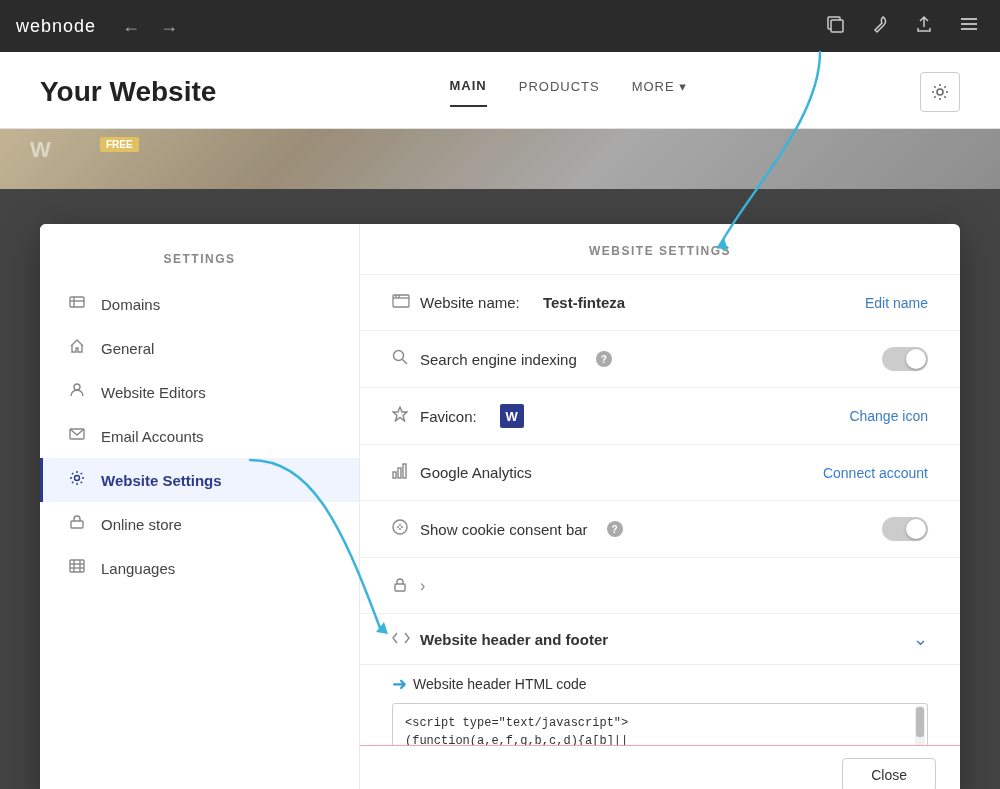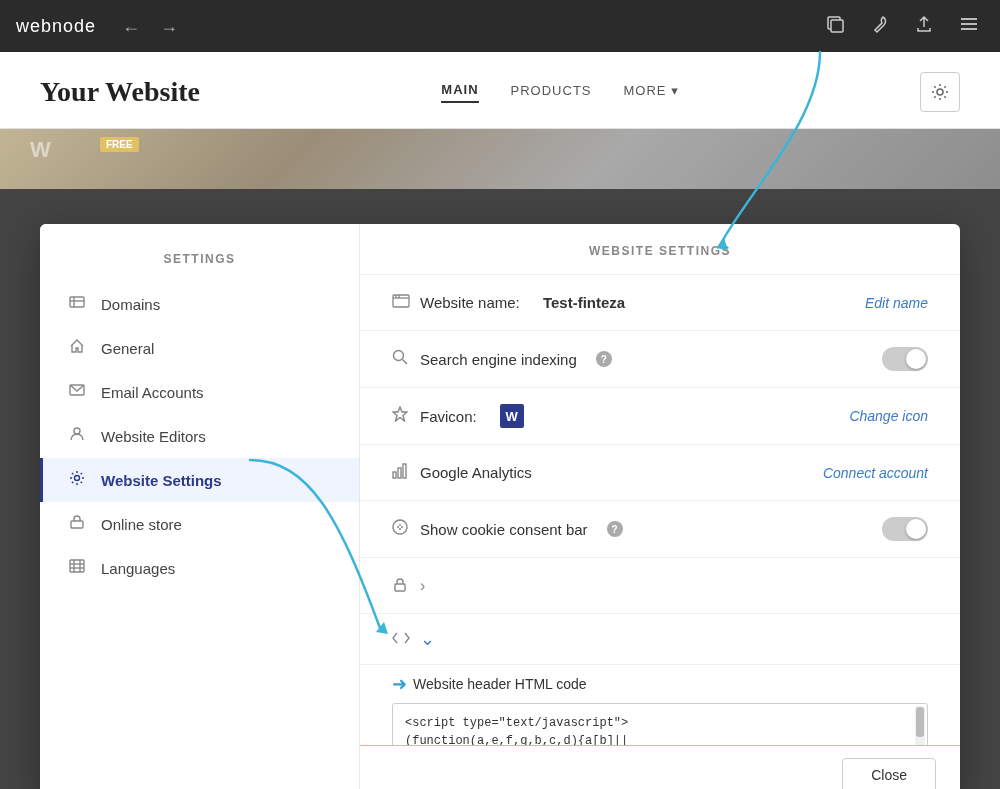--- a/index.html
+++ b/index.html
@@ -23,23 +23,23 @@
 
     
     .website-header {
       background: #fff;
       padding: 20px 40px 16px;
       display: flex;
       align-items: center;
       justify-content: space-between;
       border-bottom: 1px solid #e0e0e0;
     }
-    .website-title { font-size: 28px; font-weight: 700; color: #222; font-family: Liberation Serif, serif; }
+    .website-title { font-size: 28px; font-weight: 700; color: #222; }
     .website-nav { display: flex; align-items: center; gap: 32px; }
-    .website-nav-item { font-size: 13px; letter-spacing: 1px; color: #555; text-transform: uppercase; cursor: pointer; padding-bottom: 4px; }
+    .website-nav-item { font-size: 13px; letter-spacing: 1px; color: #555; text-transform: uppercase; cursor: pointer; padding-bottom: 12px; }
     .website-nav-item.active { color: #333; border-bottom: 2px solid #333; font-weight: 600; }
     .website-nav-item.more { display: flex; align-items: center; gap: 4px; }
     .settings-gear-btn { width: 40px; height: 40px; border: 1px solid #ccc; border-radius: 4px; background: #fff; cursor: pointer; display: flex; align-items: center; justify-content: center; font-size: 18px; color: #666; }
 
     
     .bg-strip {
       height: 60px;
       background: linear-gradient(135deg, #b8a882 0%, #8a7a60 30%, #9a9a9a 60%, #7a7a7a 100%);
       position: relative;
       overflow: hidden;
@@ -140,21 +140,21 @@
     .setting-row {
       display: flex;
       align-items: center;
       padding: 16px 32px;
       border-bottom: 1px solid #f0f0f0;
       min-height: 56px;
     }
     .setting-row-icon { font-size: 16px; color: #888; width: 28px; flex-shrink: 0; }
     .setting-row-label { flex: 1; font-size: 15px; color: #333; display: flex; align-items: center; gap: 19px; }
     .setting-row-label strong { font-weight: 700; }
-    .setting-row-action { font-size: 14px; color: #3a7bc8; cursor: pointer; white-space: nowrap; font-style: italic; }
+    .setting-row-action { font-size: 14px; color: #3a7bc8; cursor: pointer; white-space: nowrap; }
 
     
     .toggle {
       width: 46px;
       height: 24px;
       background: #ccc;
       border-radius: 12px;
       position: relative;
       cursor: pointer;
       flex-shrink: 0;
@@ -358,35 +358,35 @@
               <path d="M2 8L8 2l6 6"></path>
               <path d="M3 7v7h4v-4h2v4h4V7"></path>
             </svg>
           </span>
           <span>General</span>
         </div>
 
         <div class="sidebar-item">
           <span class="sidebar-icon">
             <svg width="16" height="16" viewBox="0 0 16 16" fill="none" stroke="#888" stroke-width="1.4">
+              <circle cx="8" cy="5" r="3"></circle>
+              <path d="M2 14c0-3.3 2.7-6 6-6s6 2.7 6 6"></path>
+            </svg>
+          </span>
+          <span>Website Editors</span>
+        </div>
+
+        <div class="sidebar-item">
+          <span class="sidebar-icon">
+            <svg width="16" height="16" viewBox="0 0 16 16" fill="none" stroke="#888" stroke-width="1.4">
               <rect x="1" y="3" width="14" height="10" rx="1"></rect>
               <polyline points="1,3 8,9 15,3"></polyline>
             </svg>
           </span>
           <span>Email Accounts</span>
-        </div>
-
-        <div class="sidebar-item">
-          <span class="sidebar-icon">
-            <svg width="16" height="16" viewBox="0 0 16 16" fill="none" stroke="#888" stroke-width="1.4">
-              <circle cx="8" cy="5" r="3"></circle>
-              <path d="M2 14c0-3.3 2.7-6 6-6s6 2.7 6 6"></path>
-            </svg>
-          </span>
-          <span>Website Editors</span>
         </div>
 
         <div class="sidebar-item active">
           <span class="sidebar-icon">
             <svg width="16" height="16" viewBox="0 0 16 16" fill="none" stroke="#2b3a8a" stroke-width="1.4">
               <circle cx="8" cy="8" r="2.5"></circle>
               <path d="M8 1v2M8 13v2M1 8h2M13 8h2M2.93 2.93l1.41 1.41M11.66 11.66l1.41 1.41M2.93 13.07l1.41-1.41M11.66 4.34l1.41-1.41"></path>
             </svg>
           </span>
           <span>Website Settings</span>
@@ -501,20 +501,21 @@
             <span class="chevron">›</span>
           </div>
 
           <div class="section-header-row">
             <span class="section-header-row-icon">
               <svg width="18" height="14" viewBox="0 0 18 14" fill="none" stroke="#888" stroke-width="1.4">
                 <polyline points="5,2 1,7 5,12"></polyline>
                 <polyline points="13,2 17,7 13,12"></polyline>
               </svg>
             </span>
+            <span class="section-header-row-label">Website header and footer</span>
             <span class="section-chevron-down">⌄</span>
           </div>
 
           <div class="code-section">
             <div class="code-label">
               <span style="color:#3a9fd4; font-size:18px;">➜</span>
               <span>Website header HTML code</span>
             </div>
             <div class="code-box">
               <span>&lt;script type="text/javascript"&gt;</span><br>

